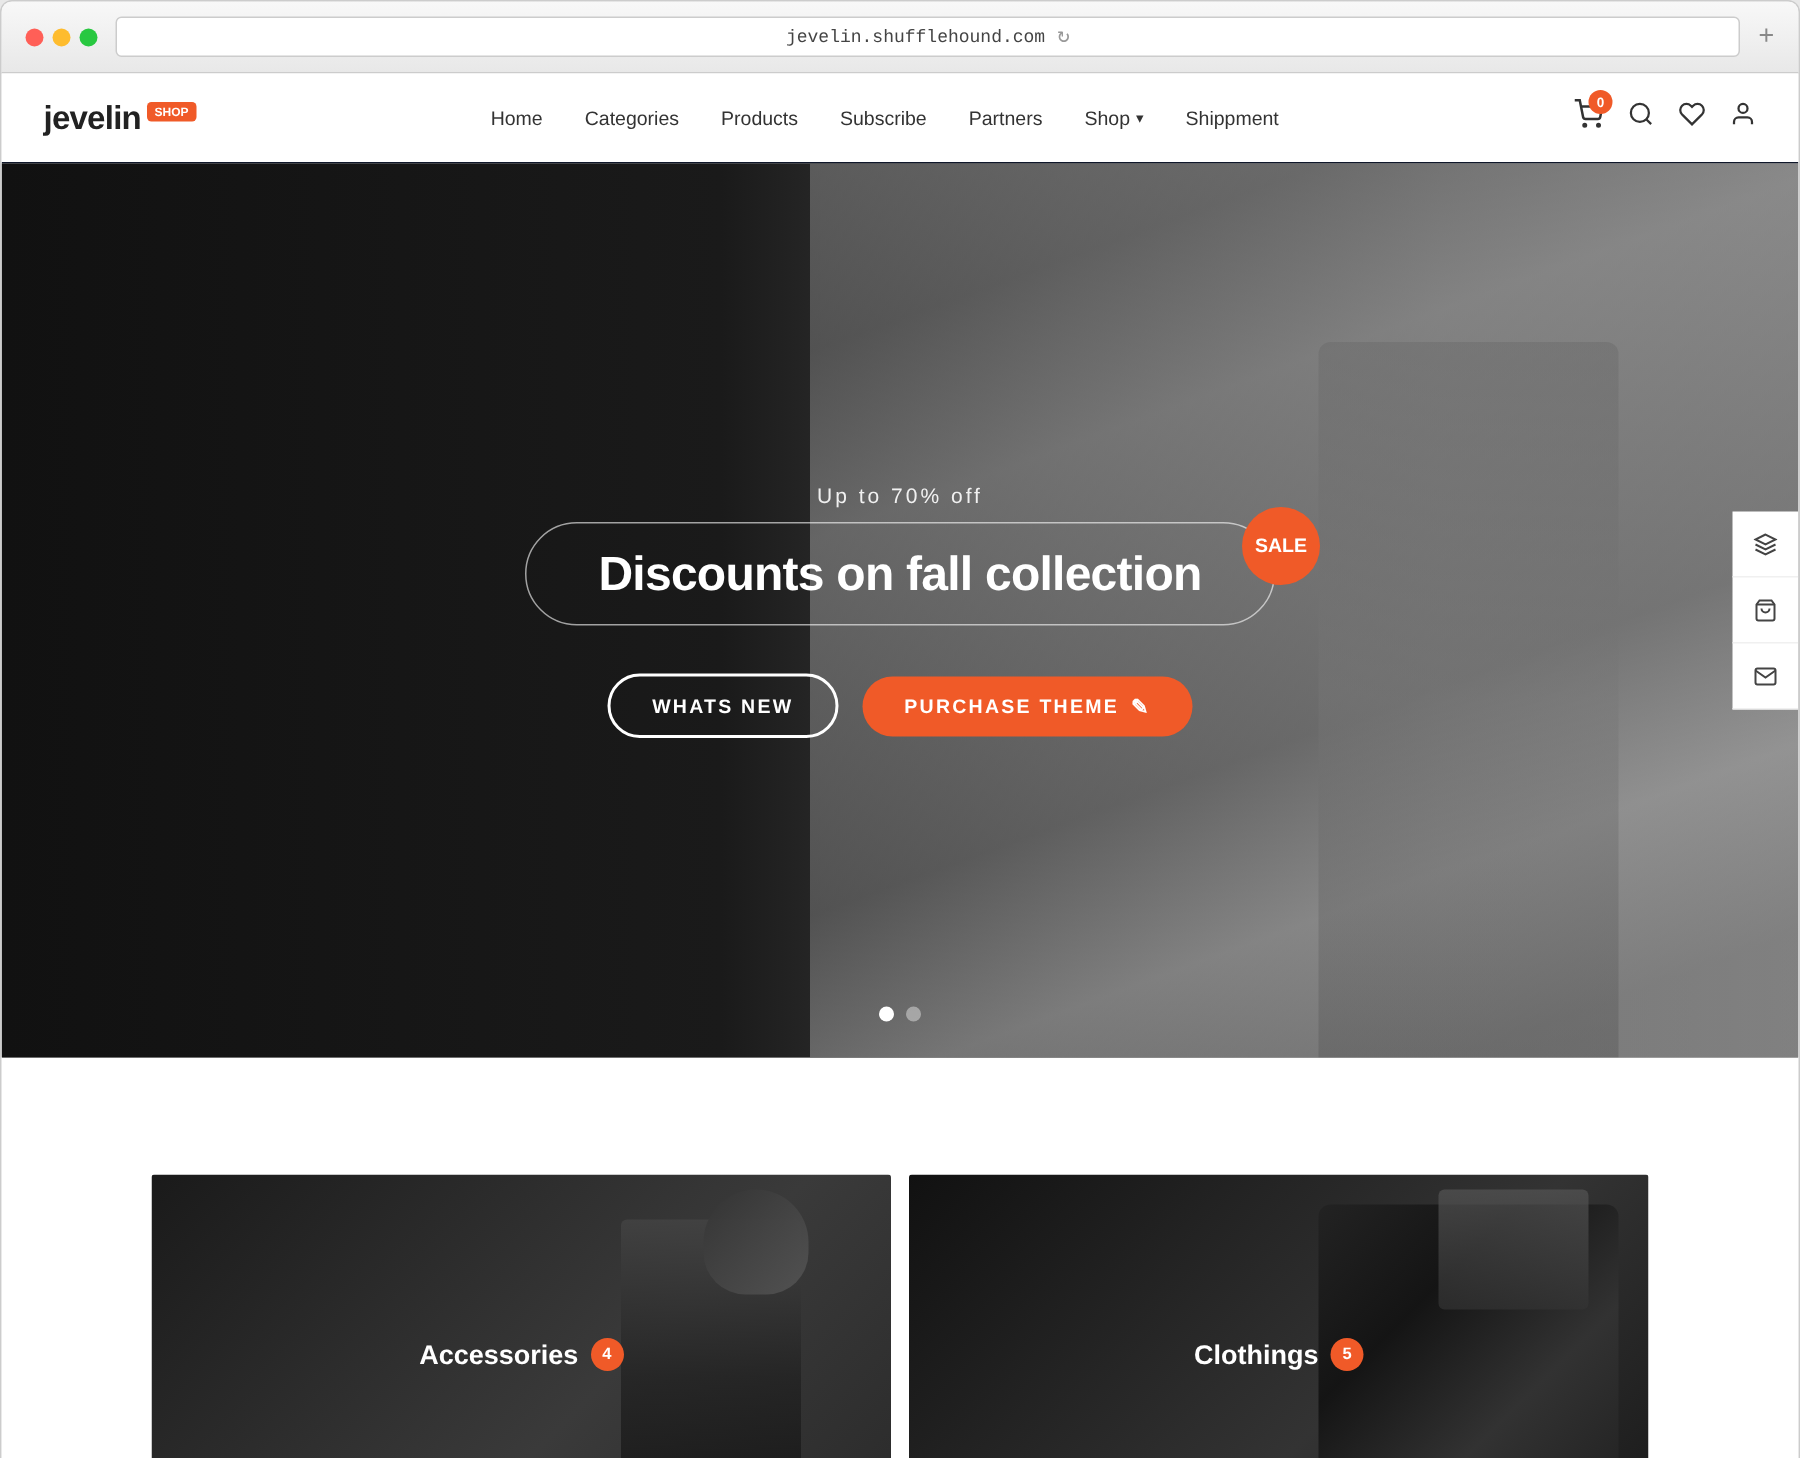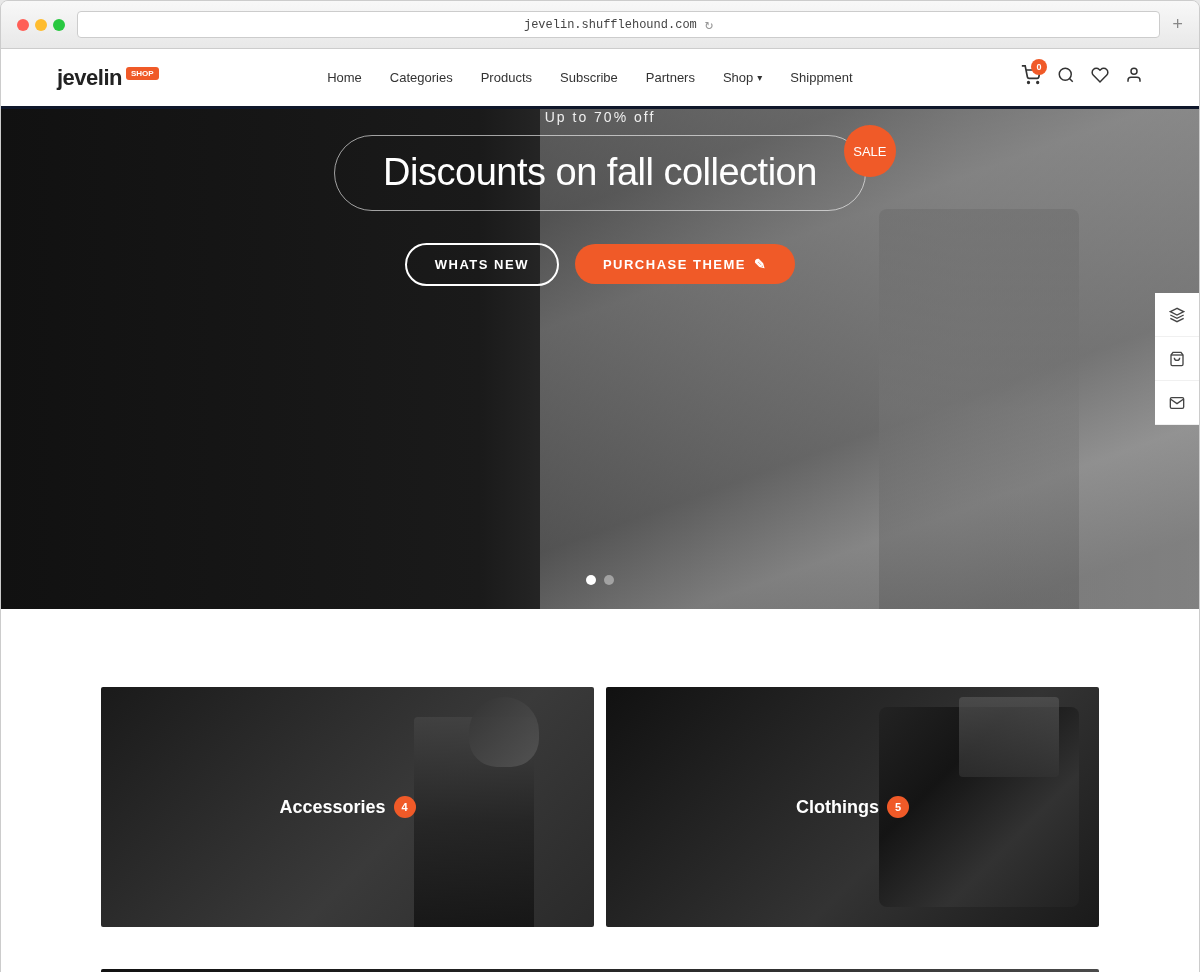--- a/index.html
+++ b/index.html
@@ -52,24 +52,24 @@
     .site-wrapper {
       background: white;
       overflow: hidden;
     }
 
     
     .site-header {
       display: flex;
       align-items: center;
       justify-content: space-between;
-      padding: 0 56px;
+      padding: 0 28px;
       height: 60px;
       background: white;
-      border-bottom: 3px solid #0f172a;
+      border-bottom: 1px solid #0f172a;
     }
     .logo {
       display: flex;
       align-items: center;
       gap: 2px;
     }
     .logo-text {
       font-size: 22px;
       font-weight: 700;
       color: #222;
@@ -127,24 +127,25 @@
       border-radius: 50%;
       display: flex;
       align-items: center;
       justify-content: center;
     }
 
     
     .hero-banner {
       position: relative;
       width: 100%;
-      height: 500px;
+      height: 596px;
       background: linear-gradient(to right, #1a1a1a 45%, #6b6b6b 100%);
       overflow: hidden;
       display: flex;
+      align-items: center;
       justify-content: center;
     }
     .hero-content {
       position: relative;
       z-index: 10;
       text-align: center;
       color: white;
     }
     .hero-subtitle {
       font-size: 14px;
@@ -158,34 +159,34 @@
       display: inline-block;
     }
     .hero-title-box {
       border: 1.5px solid rgba(255,255,255,0.6);
       border-radius: 40px;
       padding: 16px 48px;
       display: inline-block;
       margin-bottom: 32px;
     }
     .hero-title {
-      font-size: 38px;
-      font-weight: 400;
+      font-size: 32px;
+      font-weight: 700;
       line-height: 1.1;
       color: white;
       letter-spacing: -0.5px;
     }
     .sale-badge {
       position: absolute;
       top: -10px;
       right: -30px;
       background: #f05a28;
       color: white;
       font-size: 13px;
-      font-weight: 400;
+      font-weight: 700;
       width: 52px;
       height: 52px;
       border-radius: 50%;
       display: flex;
       align-items: center;
       justify-content: center;
       text-transform: uppercase;
     }
     .hero-buttons {
       display: flex;

